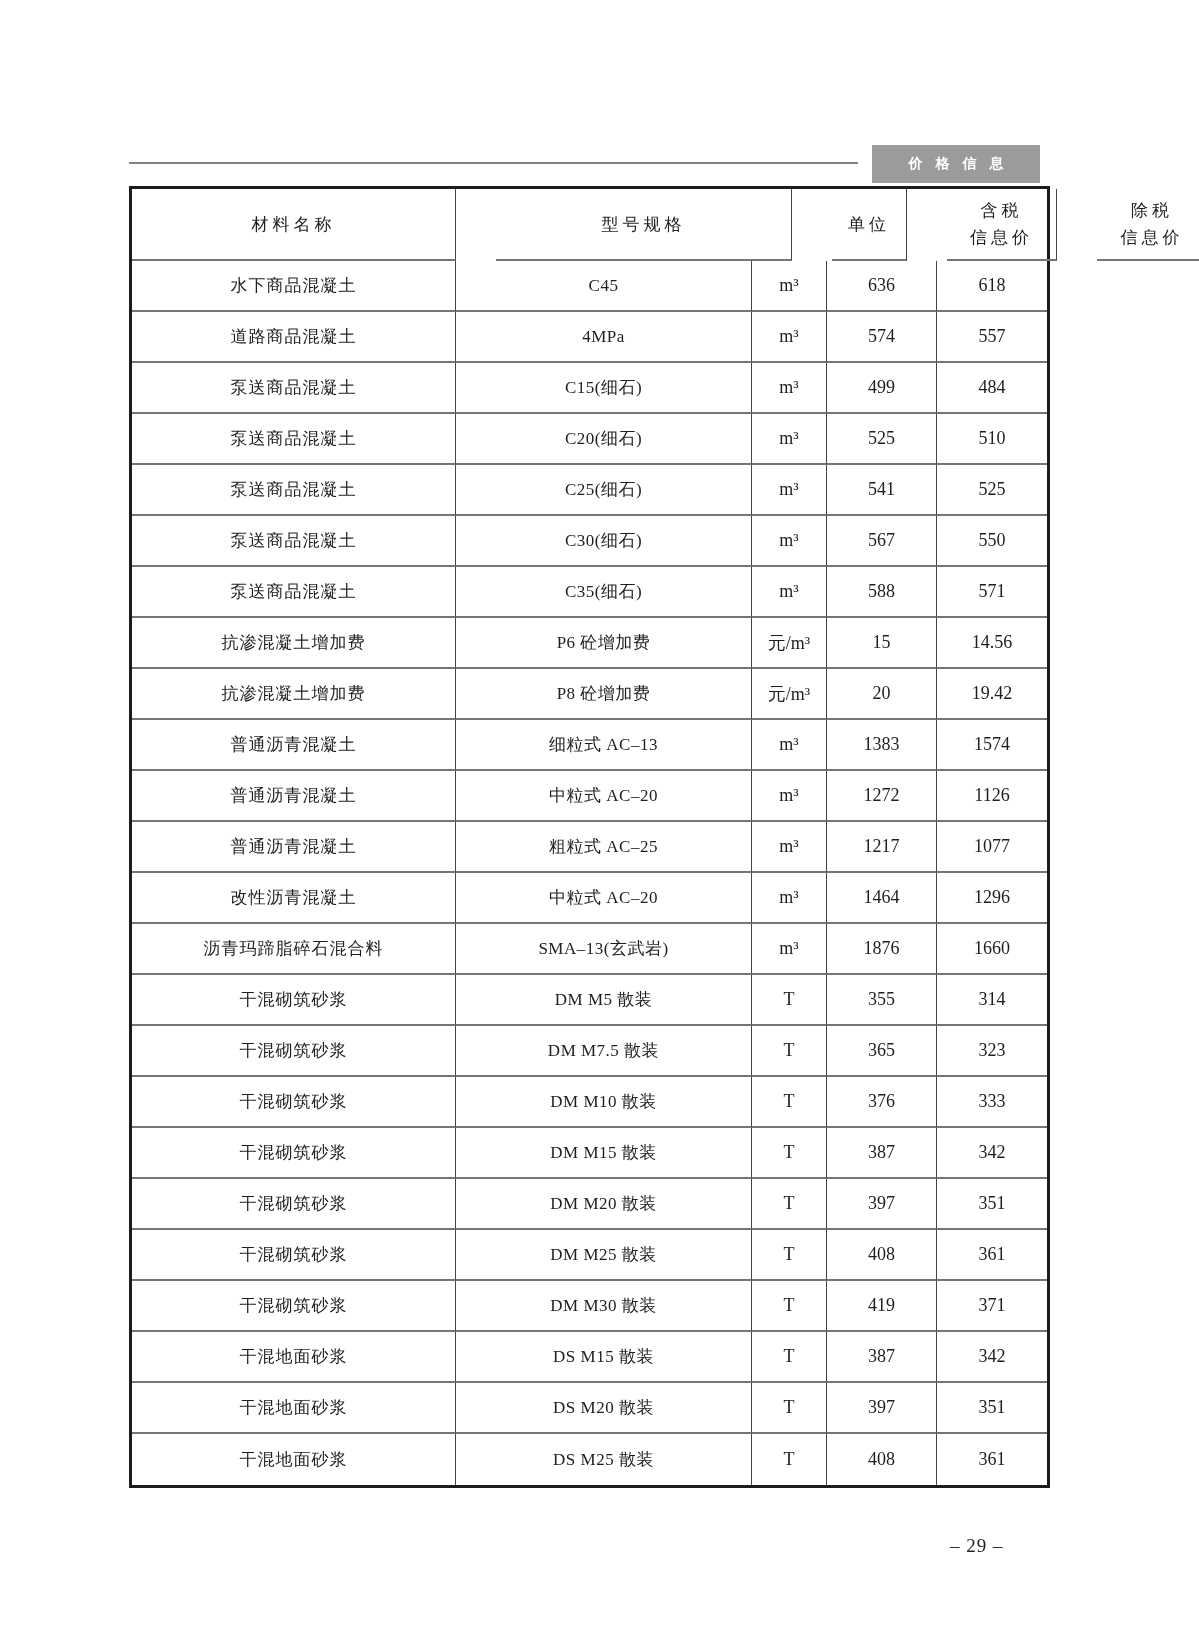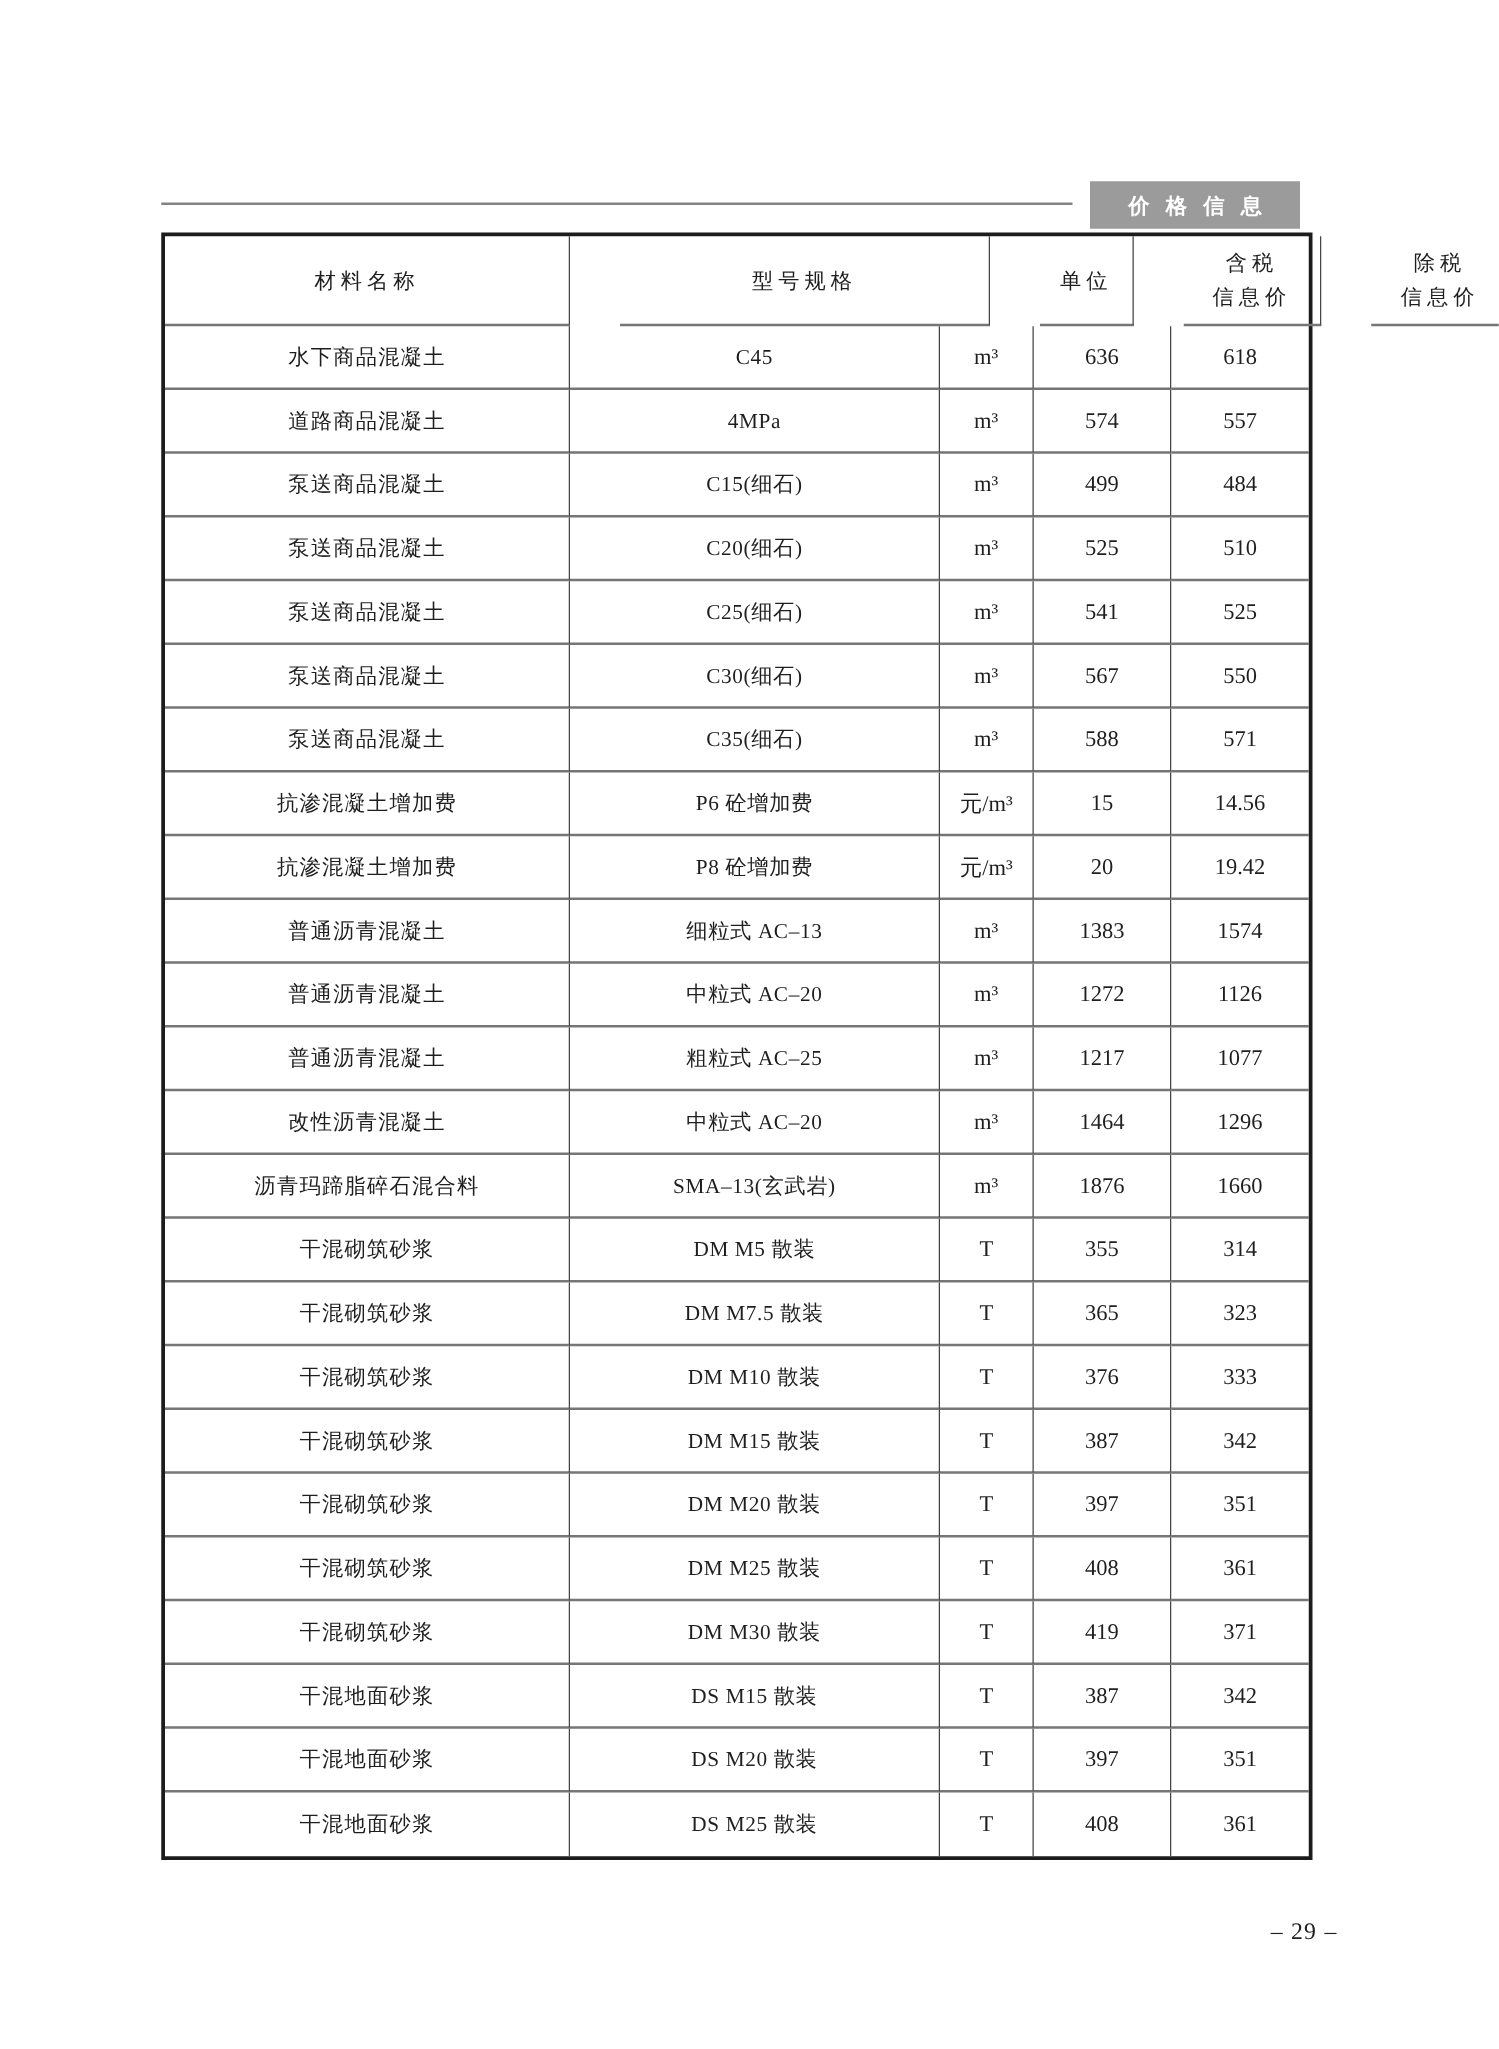--- a/index.html
+++ b/index.html
@@ -13,21 +13,21 @@
   }
   .header-rule {
     position: absolute; left: 129px; top: 162px;
     width: 729px; height: 2px; background: #828282;
   }
   .badge {
     position: absolute; left: 872px; top: 145px;
     width: 168px; height: 38px;
     background: #9b9b9b; color: #ffffff;
     font-family: "Liberation Sans", "DejaVu Sans", sans-serif;
-    font-size: 17px; font-weight: bold;
+    font-size: 14px; font-weight: bold;
     display: flex; align-items: center; justify-content: center;
     letter-spacing: 13px; text-indent: 13px;
   }
   .price-table {
     position: absolute; left: 129px; top: 186px;
     width: 921px; height: 1302px;
     border: 3px solid #1c1c1c;
     box-sizing: border-box;
     background: #ffffff;
   }
@@ -50,21 +50,21 @@
   .th {
     letter-spacing: 4px;
     white-space: pre-line;
     line-height: 27px;
   }
   .c-material { letter-spacing: 1px; }
   .c-spec { letter-spacing: 0.5px; }
   .c-unit, .c-price { font-size: 18px; }
   .page-number {
     position: absolute; left: 950px; top: 1535px;
-    width: 120px; text-align: right;
+    width: 120px; text-align: left;
     font-size: 19px; letter-spacing: 1px; color: #222222;
   }
 </style>
 </head>
 <body>
 
 <div class="page">
 
   <div class="header-rule"></div>
 

